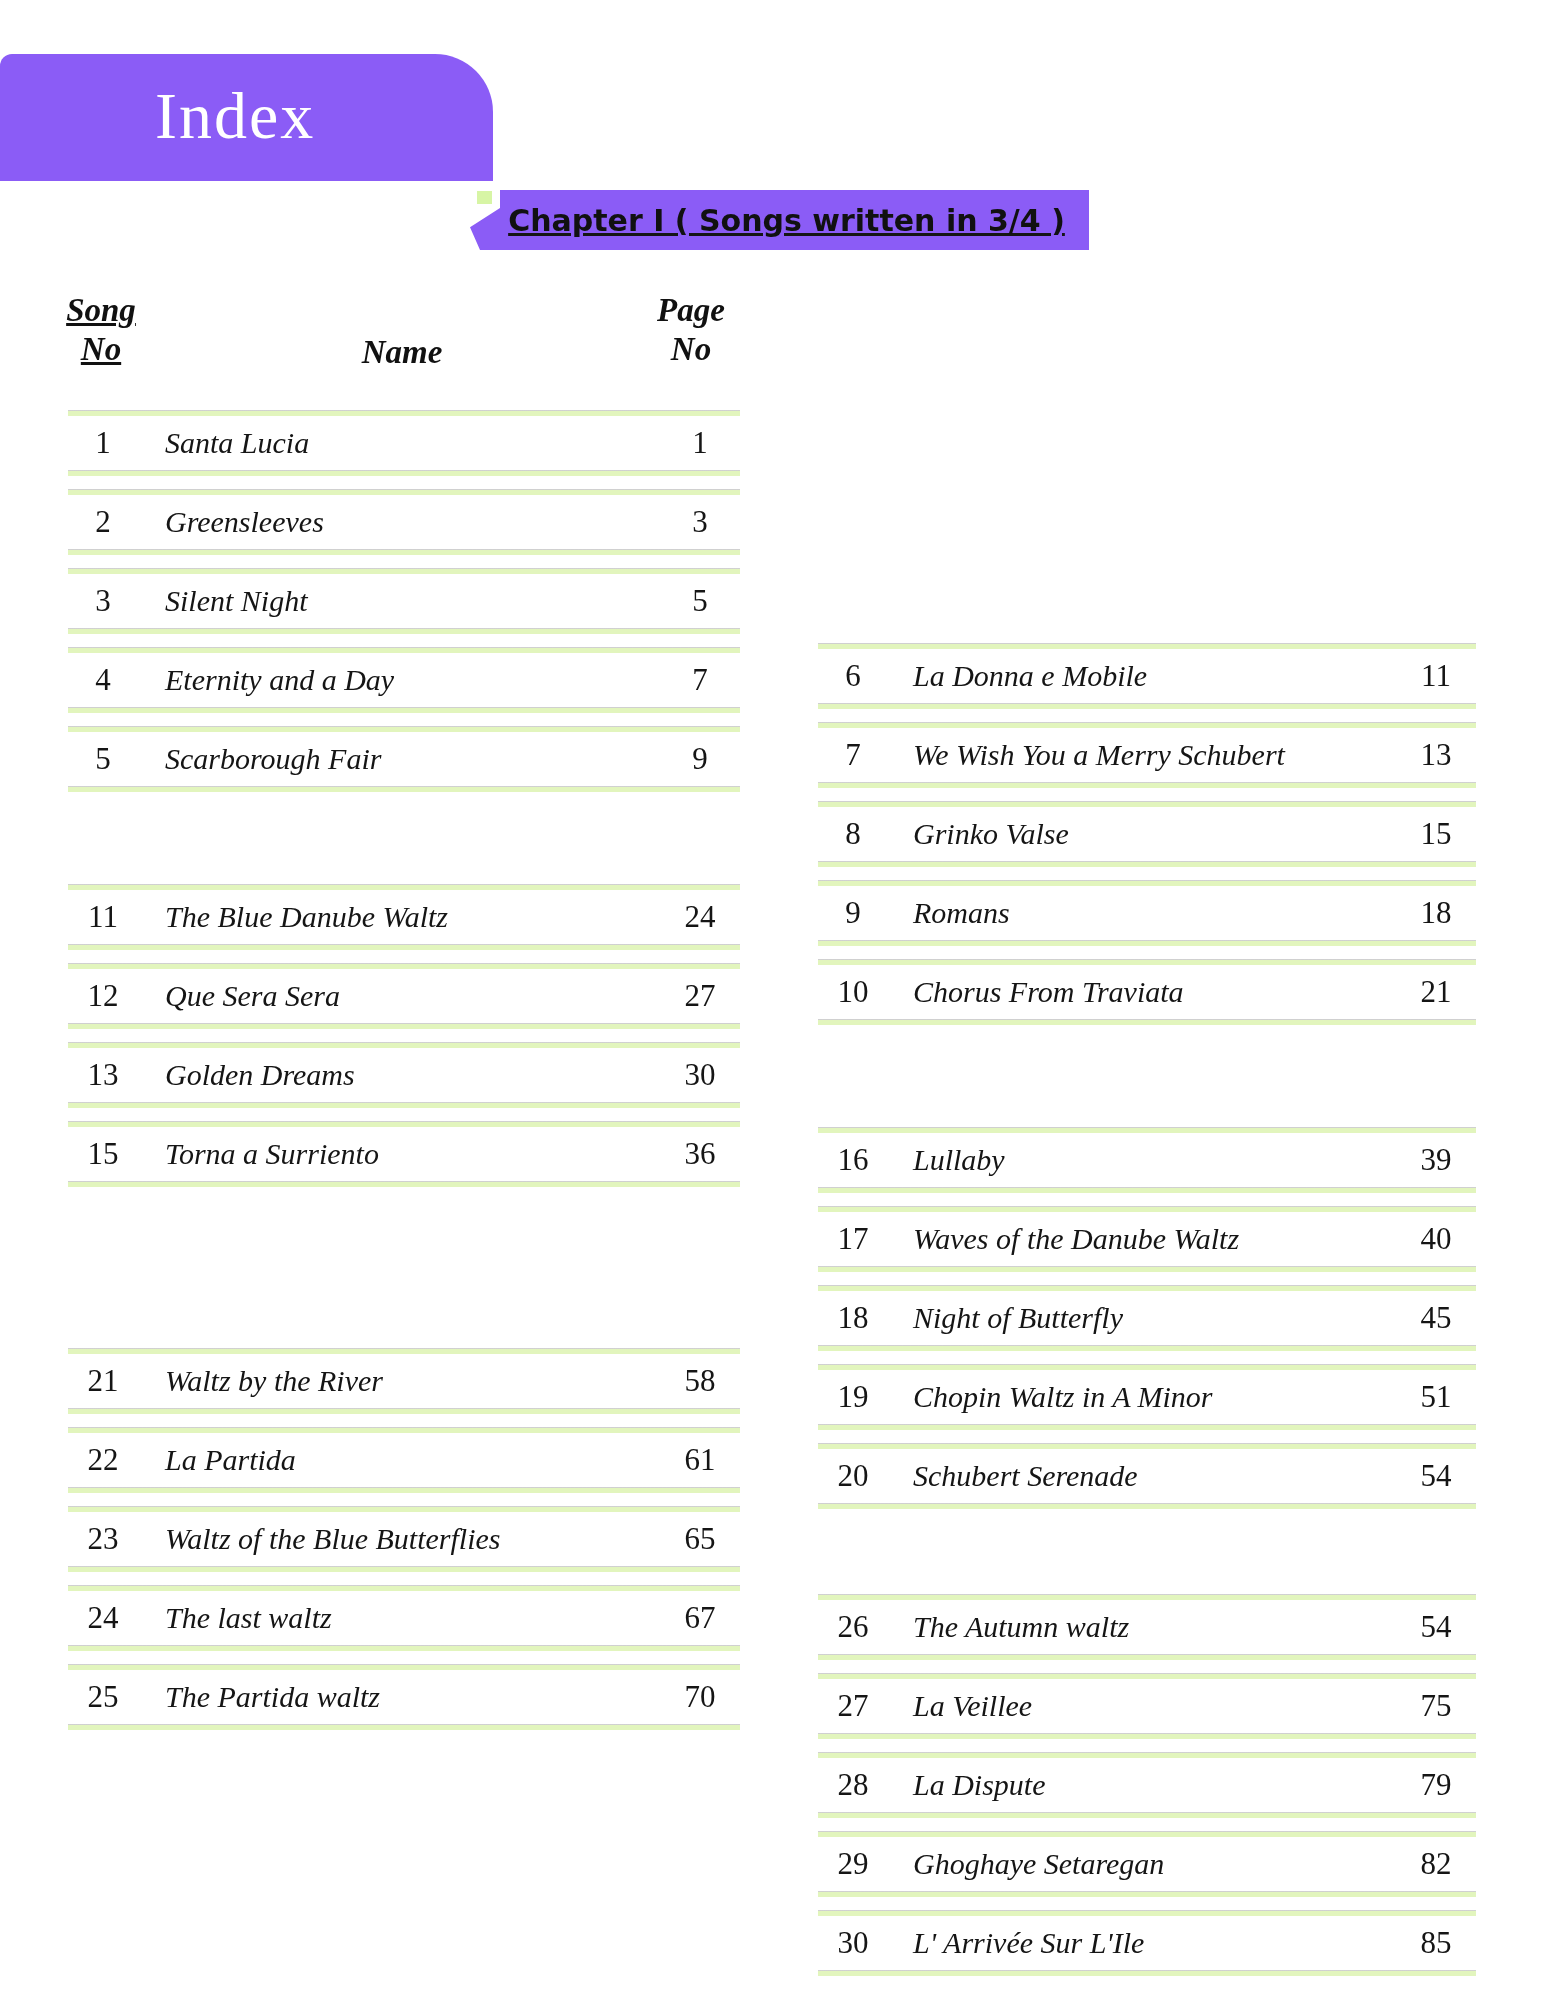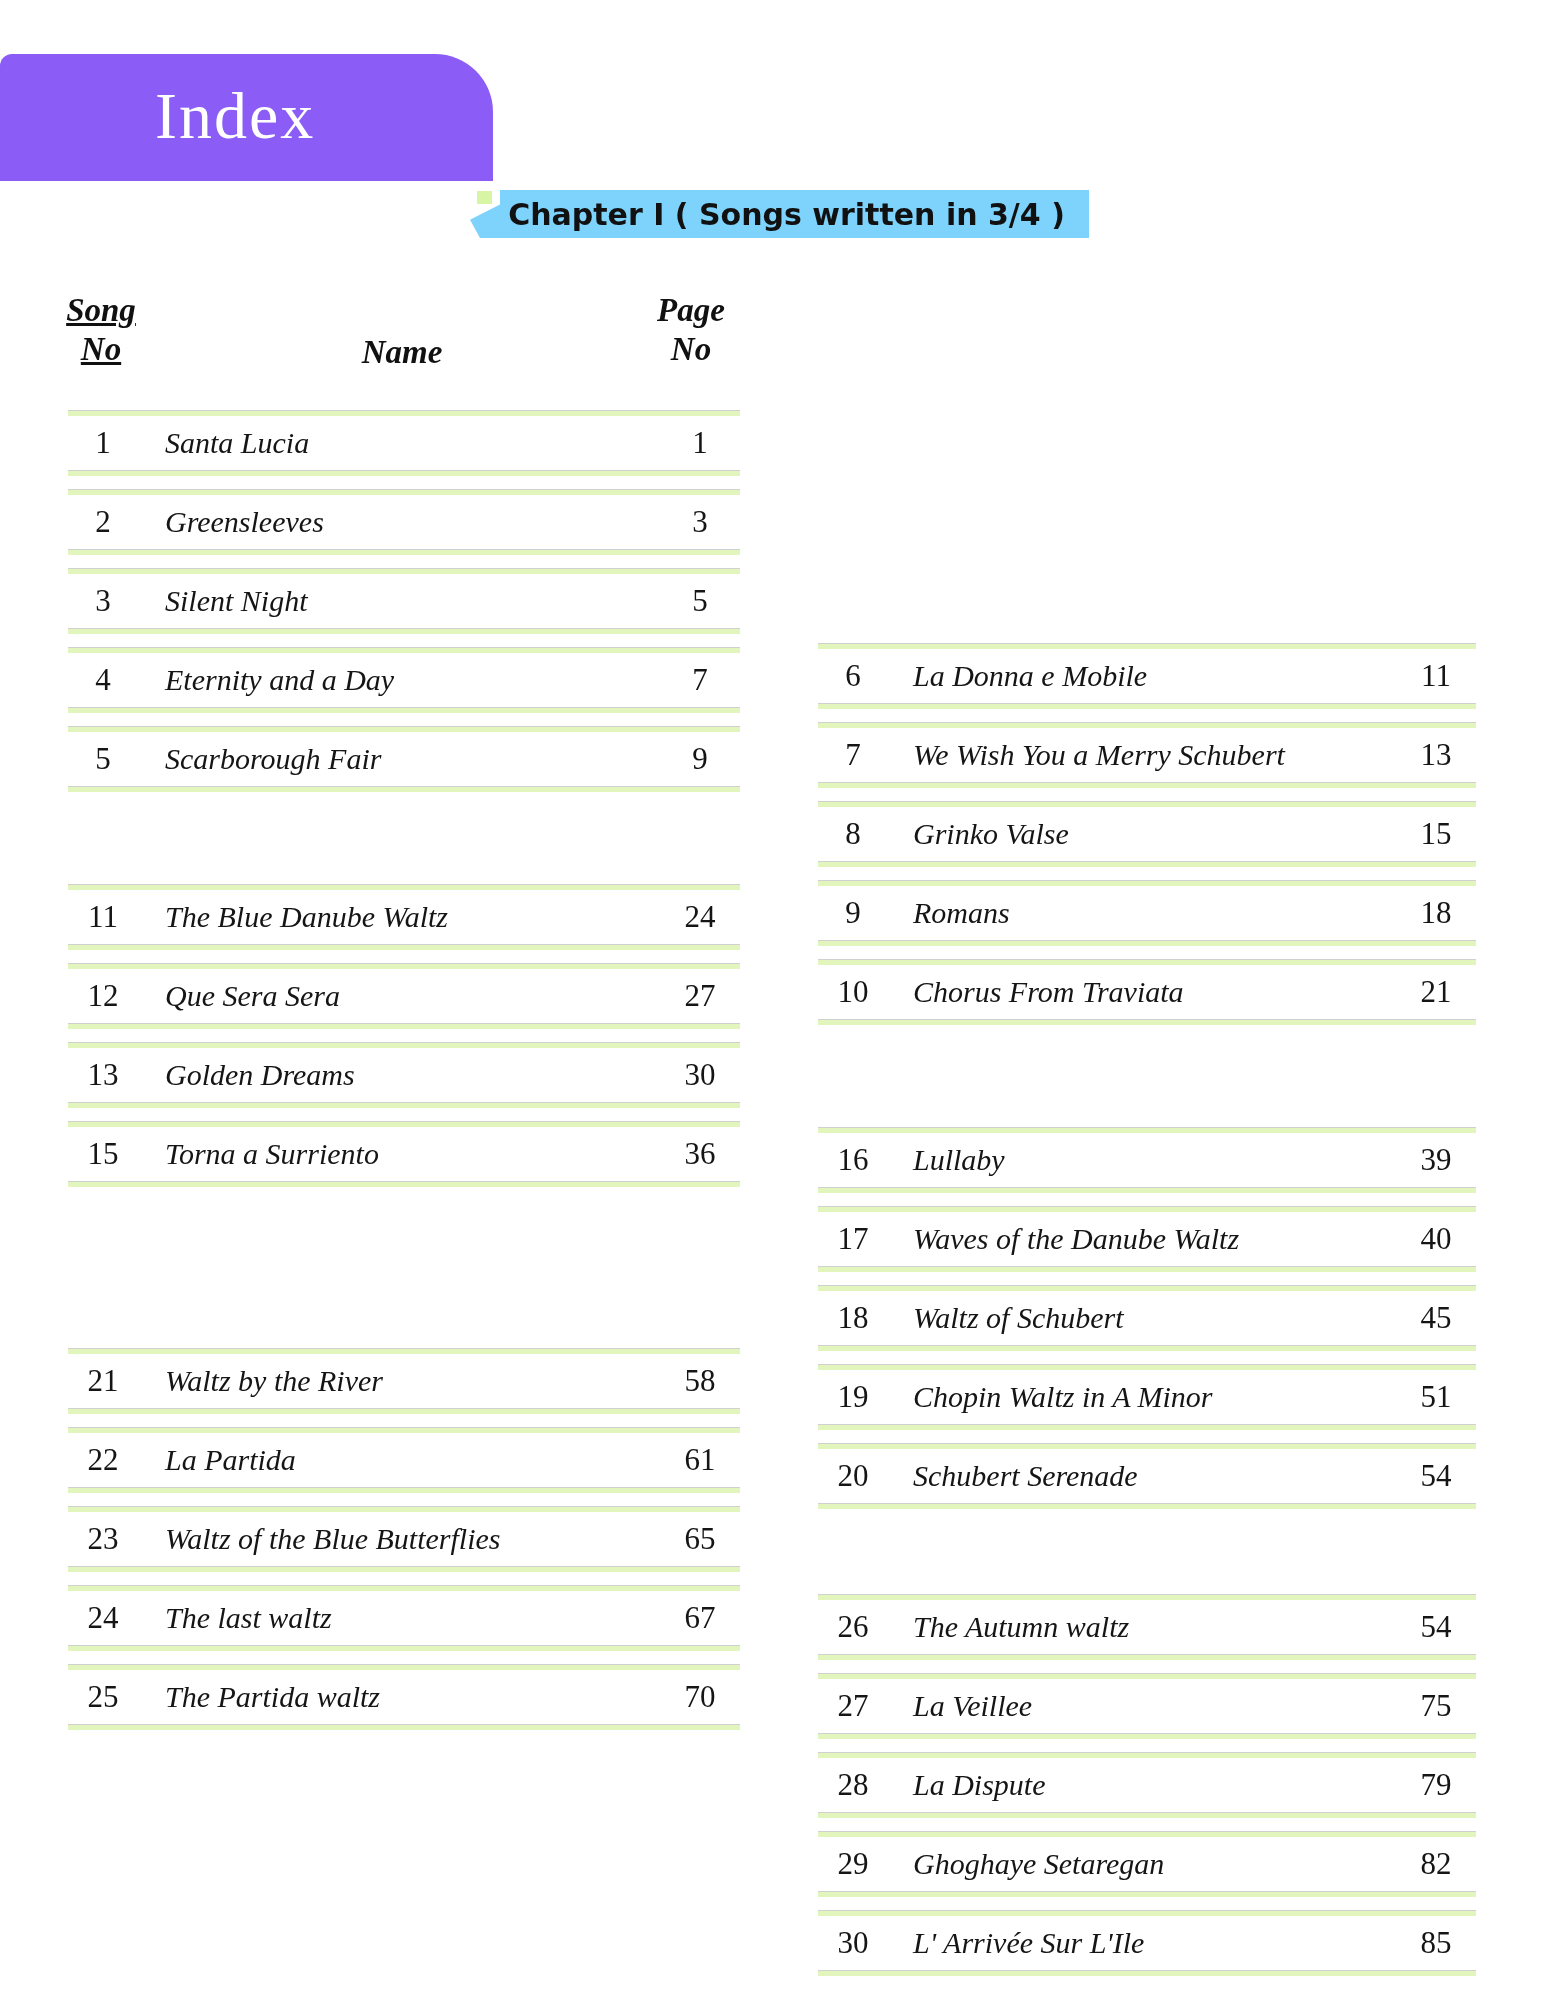--- a/index.html
+++ b/index.html
@@ -12,24 +12,24 @@
     position:absolute;left:0;top:54px;width:493px;height:127px;
     background:#8b5cf6;border-radius:12px 58px 0 0;
   }
   .index-title{
     position:absolute;left:155px;top:50%;transform:translateY(-52%);
     color:#ffffff;font-size:66px;letter-spacing:2px;
     font-family:"Liberation Serif", serif;
   }
   
   .chapter-banner{
-    position:absolute;left:470px;top:190px;width:619px;height:48px;
-    background:#7dd3fc;
+    position:absolute;left:470px;top:190px;width:619px;height:60px;
+    background:#8b5cf6;
     clip-path:polygon(30px 0, 100% 0, 100% 100%, 10px 100%, 0 62%, 30px 30%);
-    display:flex;align-items:center;justify-content:center;
+    display:flex;align-items:center;justify-content:center;text-decoration:underline;
   }
   .banner-notch{
     position:absolute;left:477px;top:191px;width:15px;height:13px;
     background:#d7f5a5;
   }
   .banner-label{
     font-family:"DejaVu Sans", sans-serif;font-weight:bold;
     font-size:30px;color:#111111;white-space:nowrap;padding-left:14px;
   }
   
@@ -201,21 +201,21 @@
       <span class="c-name">Lullaby</span>
       <span class="c-page">39</span>
     </div>
     <div class="row">
       <span class="c-no">17</span>
       <span class="c-name">Waves of the Danube Waltz</span>
       <span class="c-page">40</span>
     </div>
     <div class="row">
       <span class="c-no">18</span>
-      <span class="c-name">Waltz of Schubert</span>
+      <span class="c-name">Night of Butterfly</span>
       <span class="c-page">45</span>
     </div>
     <div class="row">
       <span class="c-no">19</span>
       <span class="c-name">Chopin Waltz in A Minor</span>
       <span class="c-page">51</span>
     </div>
     <div class="row">
       <span class="c-no">20</span>
       <span class="c-name">Schubert Serenade</span>

